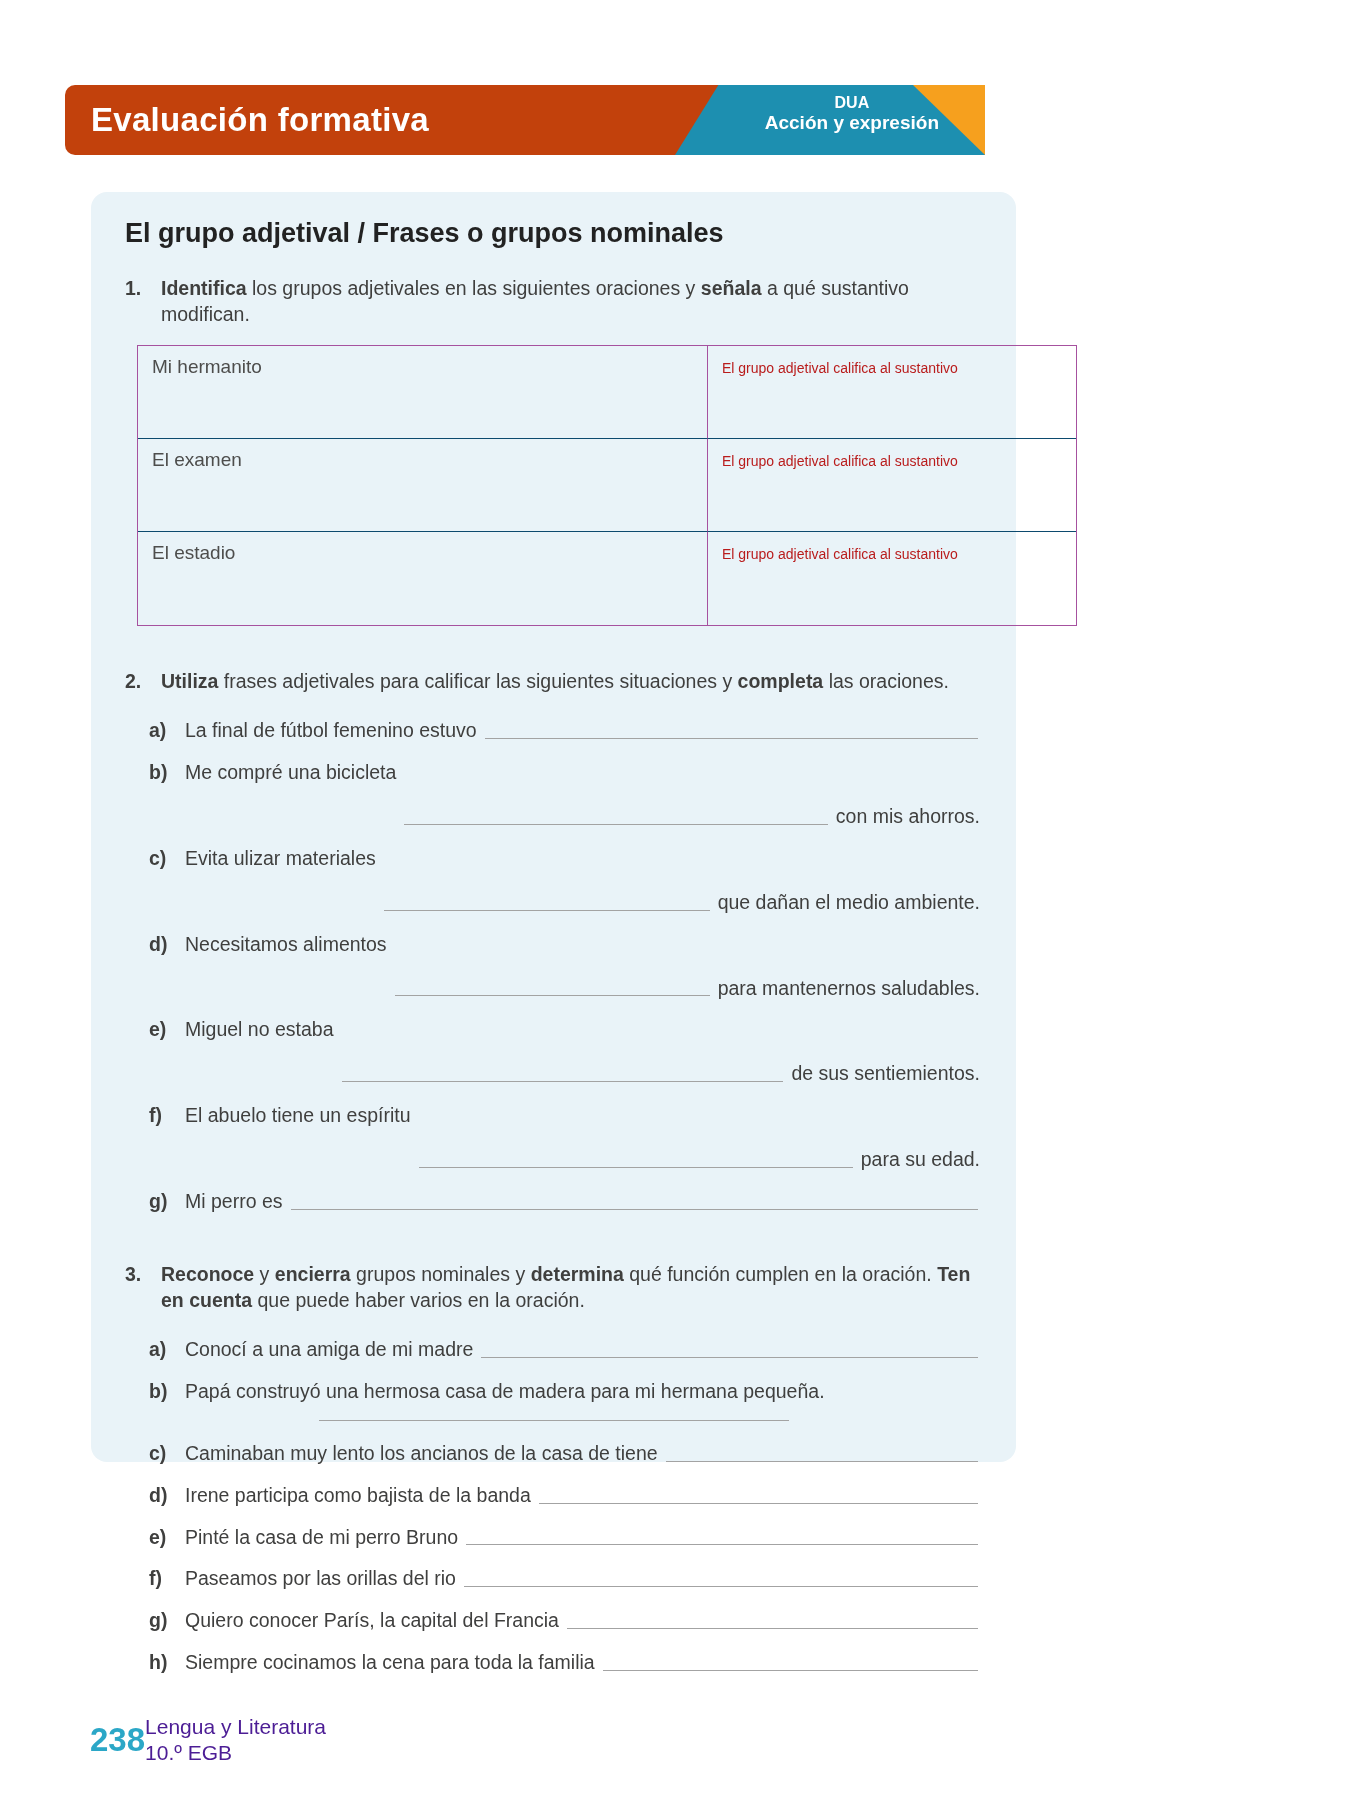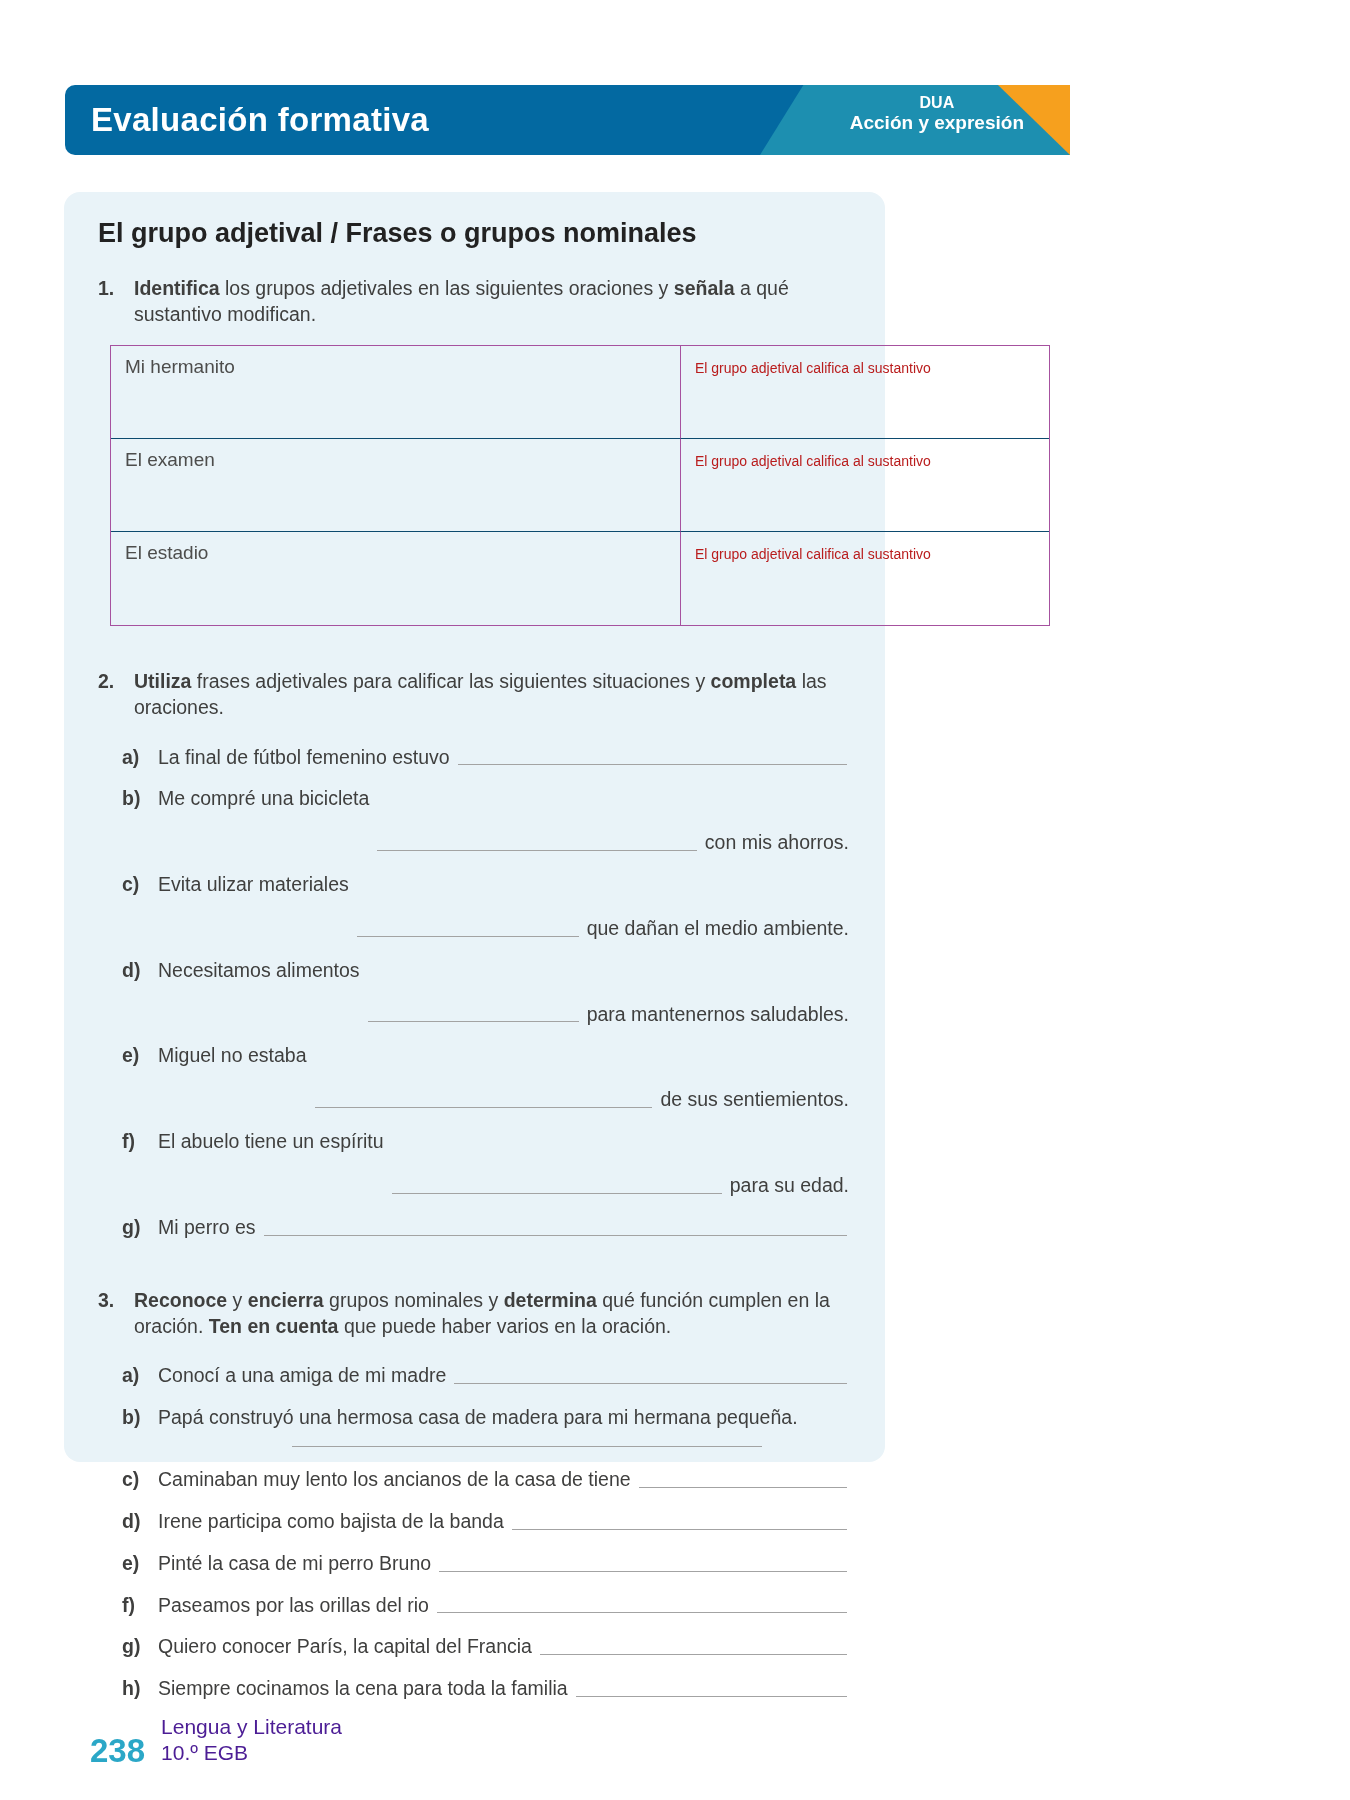--- a/index.html
+++ b/index.html
@@ -15,23 +15,23 @@
     height: 1800px;
     background: #ffffff;
     overflow: hidden;
   }
 
   
   .header-bar {
     position: absolute;
     left: 65px;
     top: 85px;
-    width: 1005px;
+    width: 920px;
     height: 70px;
-    background: #0369a1;
+    background: #c2410c;
     border-radius: 10px 0 0 10px;
   }
   .header-dark {
     position: absolute;
     right: 0; top: 0;
     height: 100%;
     width: 310px;
     background: #1D8FB0;
     clip-path: polygon(14% 0, 100% 0, 100% 100%, 0 100%);
   }
@@ -62,23 +62,23 @@
     text-align: center;
     color: #ffffff;
     line-height: 1.15;
   }
   .dua-title { font-size: 16px; font-weight: bold; }
   .dua-subtitle { font-size: 19px; font-weight: bold; }
 
   
   .panel {
     position: absolute;
-    left: 64px;
+    left: 91px;
     top: 192px;
-    width: 821px;
+    width: 925px;
     height: 1270px;
     background: #E9F3F8;
     border-radius: 16px;
     box-sizing: border-box;
     padding: 26px 36px 20px 34px;
   }
   .panel-title {
     font-size: 27px;
     font-weight: bold;
     color: #222222;
@@ -156,22 +156,21 @@
 
   .gap-before-ex2 { margin-top: 42px; }
   .gap-before-ex3 { margin-top: 46px; }
 
   
   .footer {
     position: absolute;
     left: 90px;
     top: 1712px;
     display: flex;
-    align-items: flex-end;
-    gap: 16px;
+    align-items: center;
   }
   .page-number {
     font-size: 33px;
     font-weight: bold;
     color: #2BA7C7;
     line-height: 1;
   }
   .footer-meta {
     font-size: 21px;
     color: #4c1d95;

